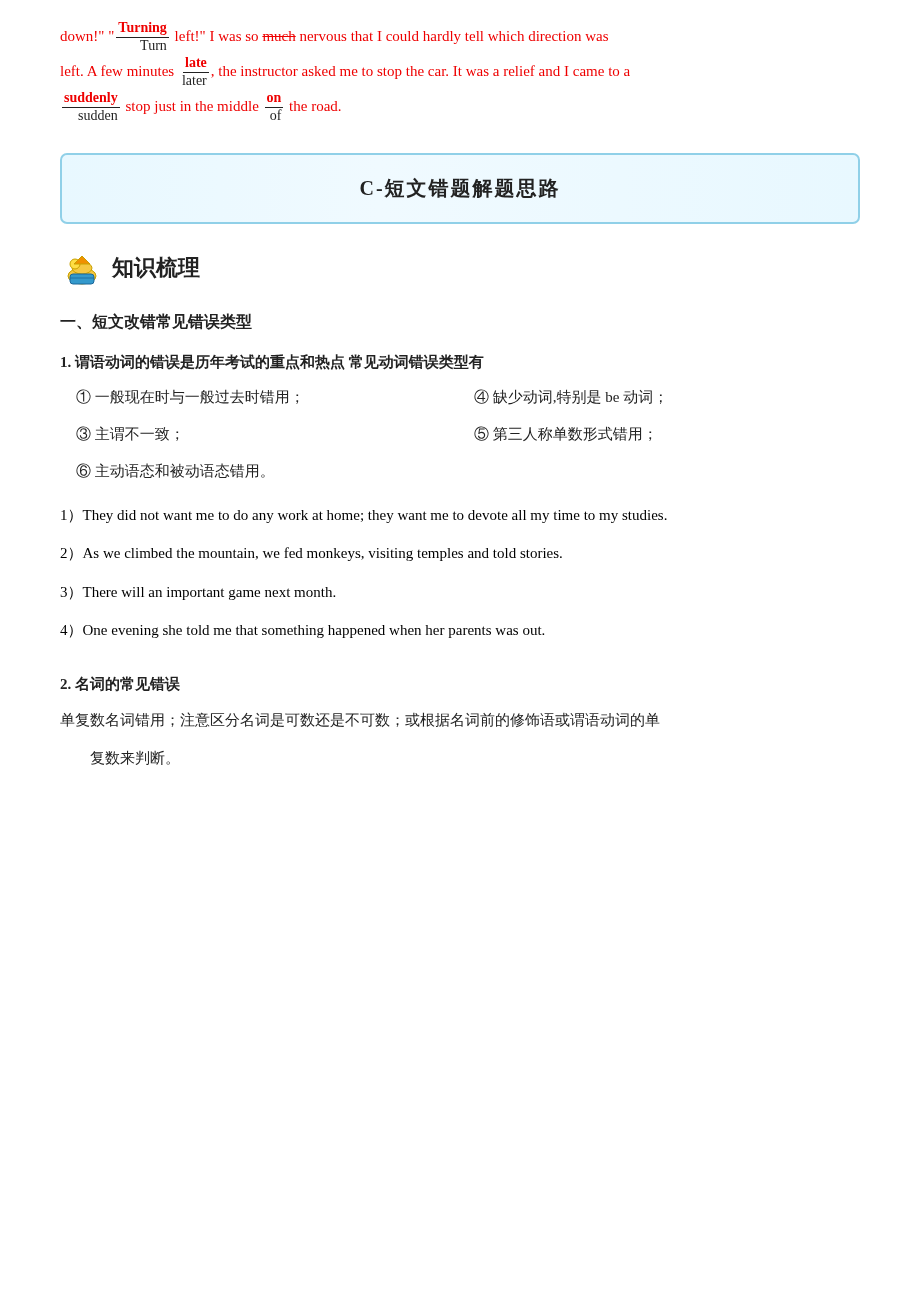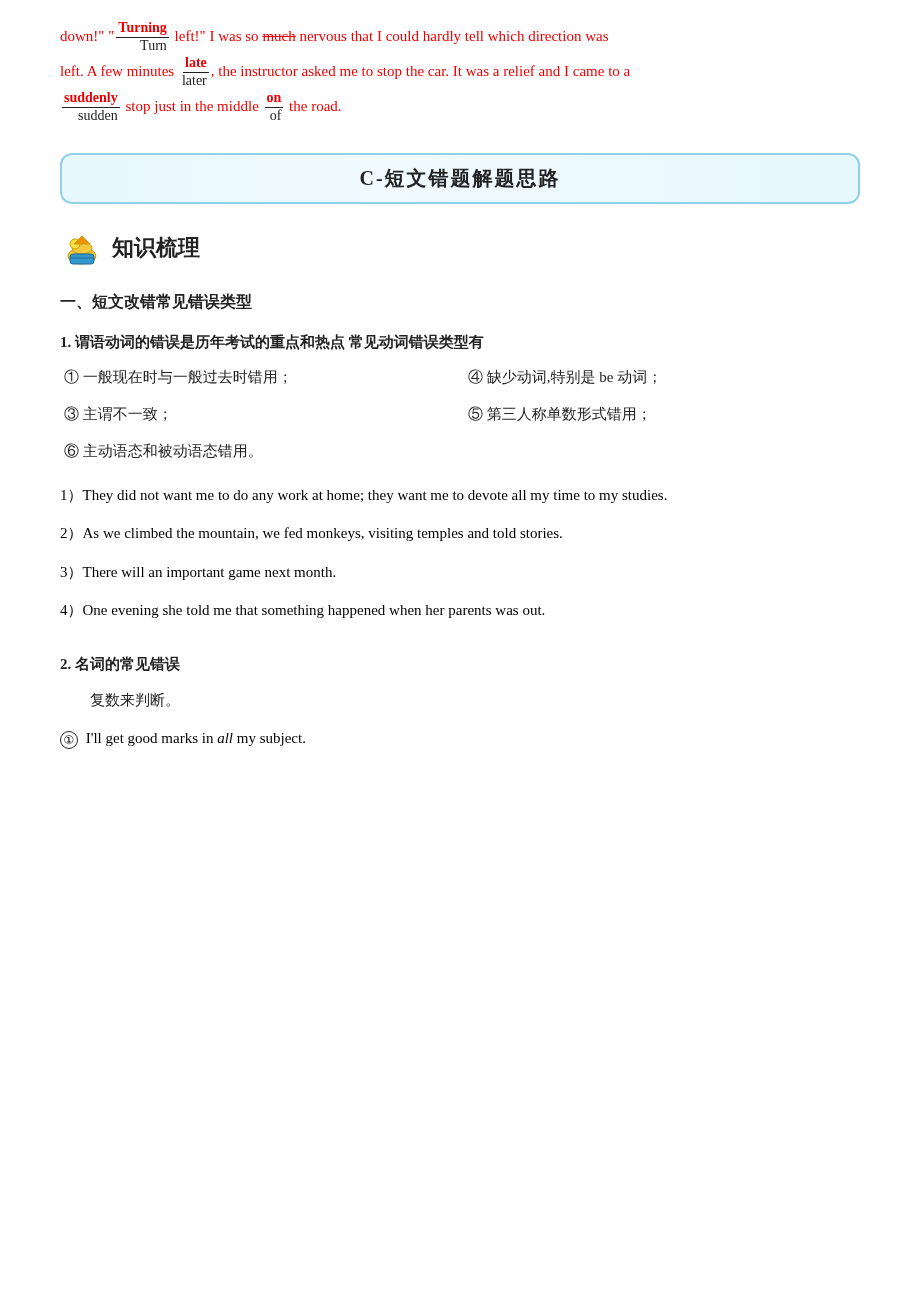--- a/index.html
+++ b/index.html
@@ -43,23 +43,23 @@
       color: #222;
     }
     .strikethrough {
       text-decoration: line-through;
       color: #e00;
     }
     .section-banner {
       border: 2px solid #90d0e8;
       background: linear-gradient(to right, #e8f8ff 0%, #f0faff 40%, #e8f8ff 100%);
       text-align: center;
-      padding: 10px 20px;
+      padding: 20px 20px;
       margin: 28px 0 22px 0;
-      border-radius: 12px;
+      border-radius: 7px;
       font-size: 20px;
       font-weight: bold;
       color: #222;
       letter-spacing: 2px;
     }
     .knowledge-header {
       display: flex;
       align-items: center;
       margin-bottom: 22px;
       font-size: 22px;
@@ -82,21 +82,21 @@
     .sub-title {
       font-size: 15px;
       font-weight: bold;
       margin: 20px 0 12px 0;
       color: #222;
     }
     .grid-list {
       display: grid;
       grid-template-columns: 1fr 1fr;
       gap: 10px 12px;
-      margin: 10px 0 16px 4px;
+      margin: 10px 0 16px 16px;
     }
     .grid-item {
       font-size: 15px;
       color: #222;
       line-height: 1.8;
     }
     .example-item {
       margin: 10px 0;
       font-size: 15px;
       line-height: 1.9;
@@ -208,20 +208,19 @@
 </div>
 <div class="example-item">
   <span>3）</span><span>There will an important game next month.</span>
 </div>
 <div class="example-item">
   <span>4）</span><span>One evening she told me that something happened when her parents was out.</span>
 </div>
 
 <div class="section-2">
   <div class="sub-title">2.  名词的常见错误</div>
+  <div class="noun-desc">
+    <span>单复数名词错用；注意区分名词是可数还是不可数；或根据名词前的修饰语或谓语动词的单</span>
+  </div>
   <div class="noun-desc indent">
     <span>复数来判断。</span>
   </div>
-  <div class="example-item">
-    <span class="circle-num">①</span>
-    <span>I'll get good marks in </span><em>all</em><span> my subject.</span>
-  </div>
 </div>
 
 </body></html>

